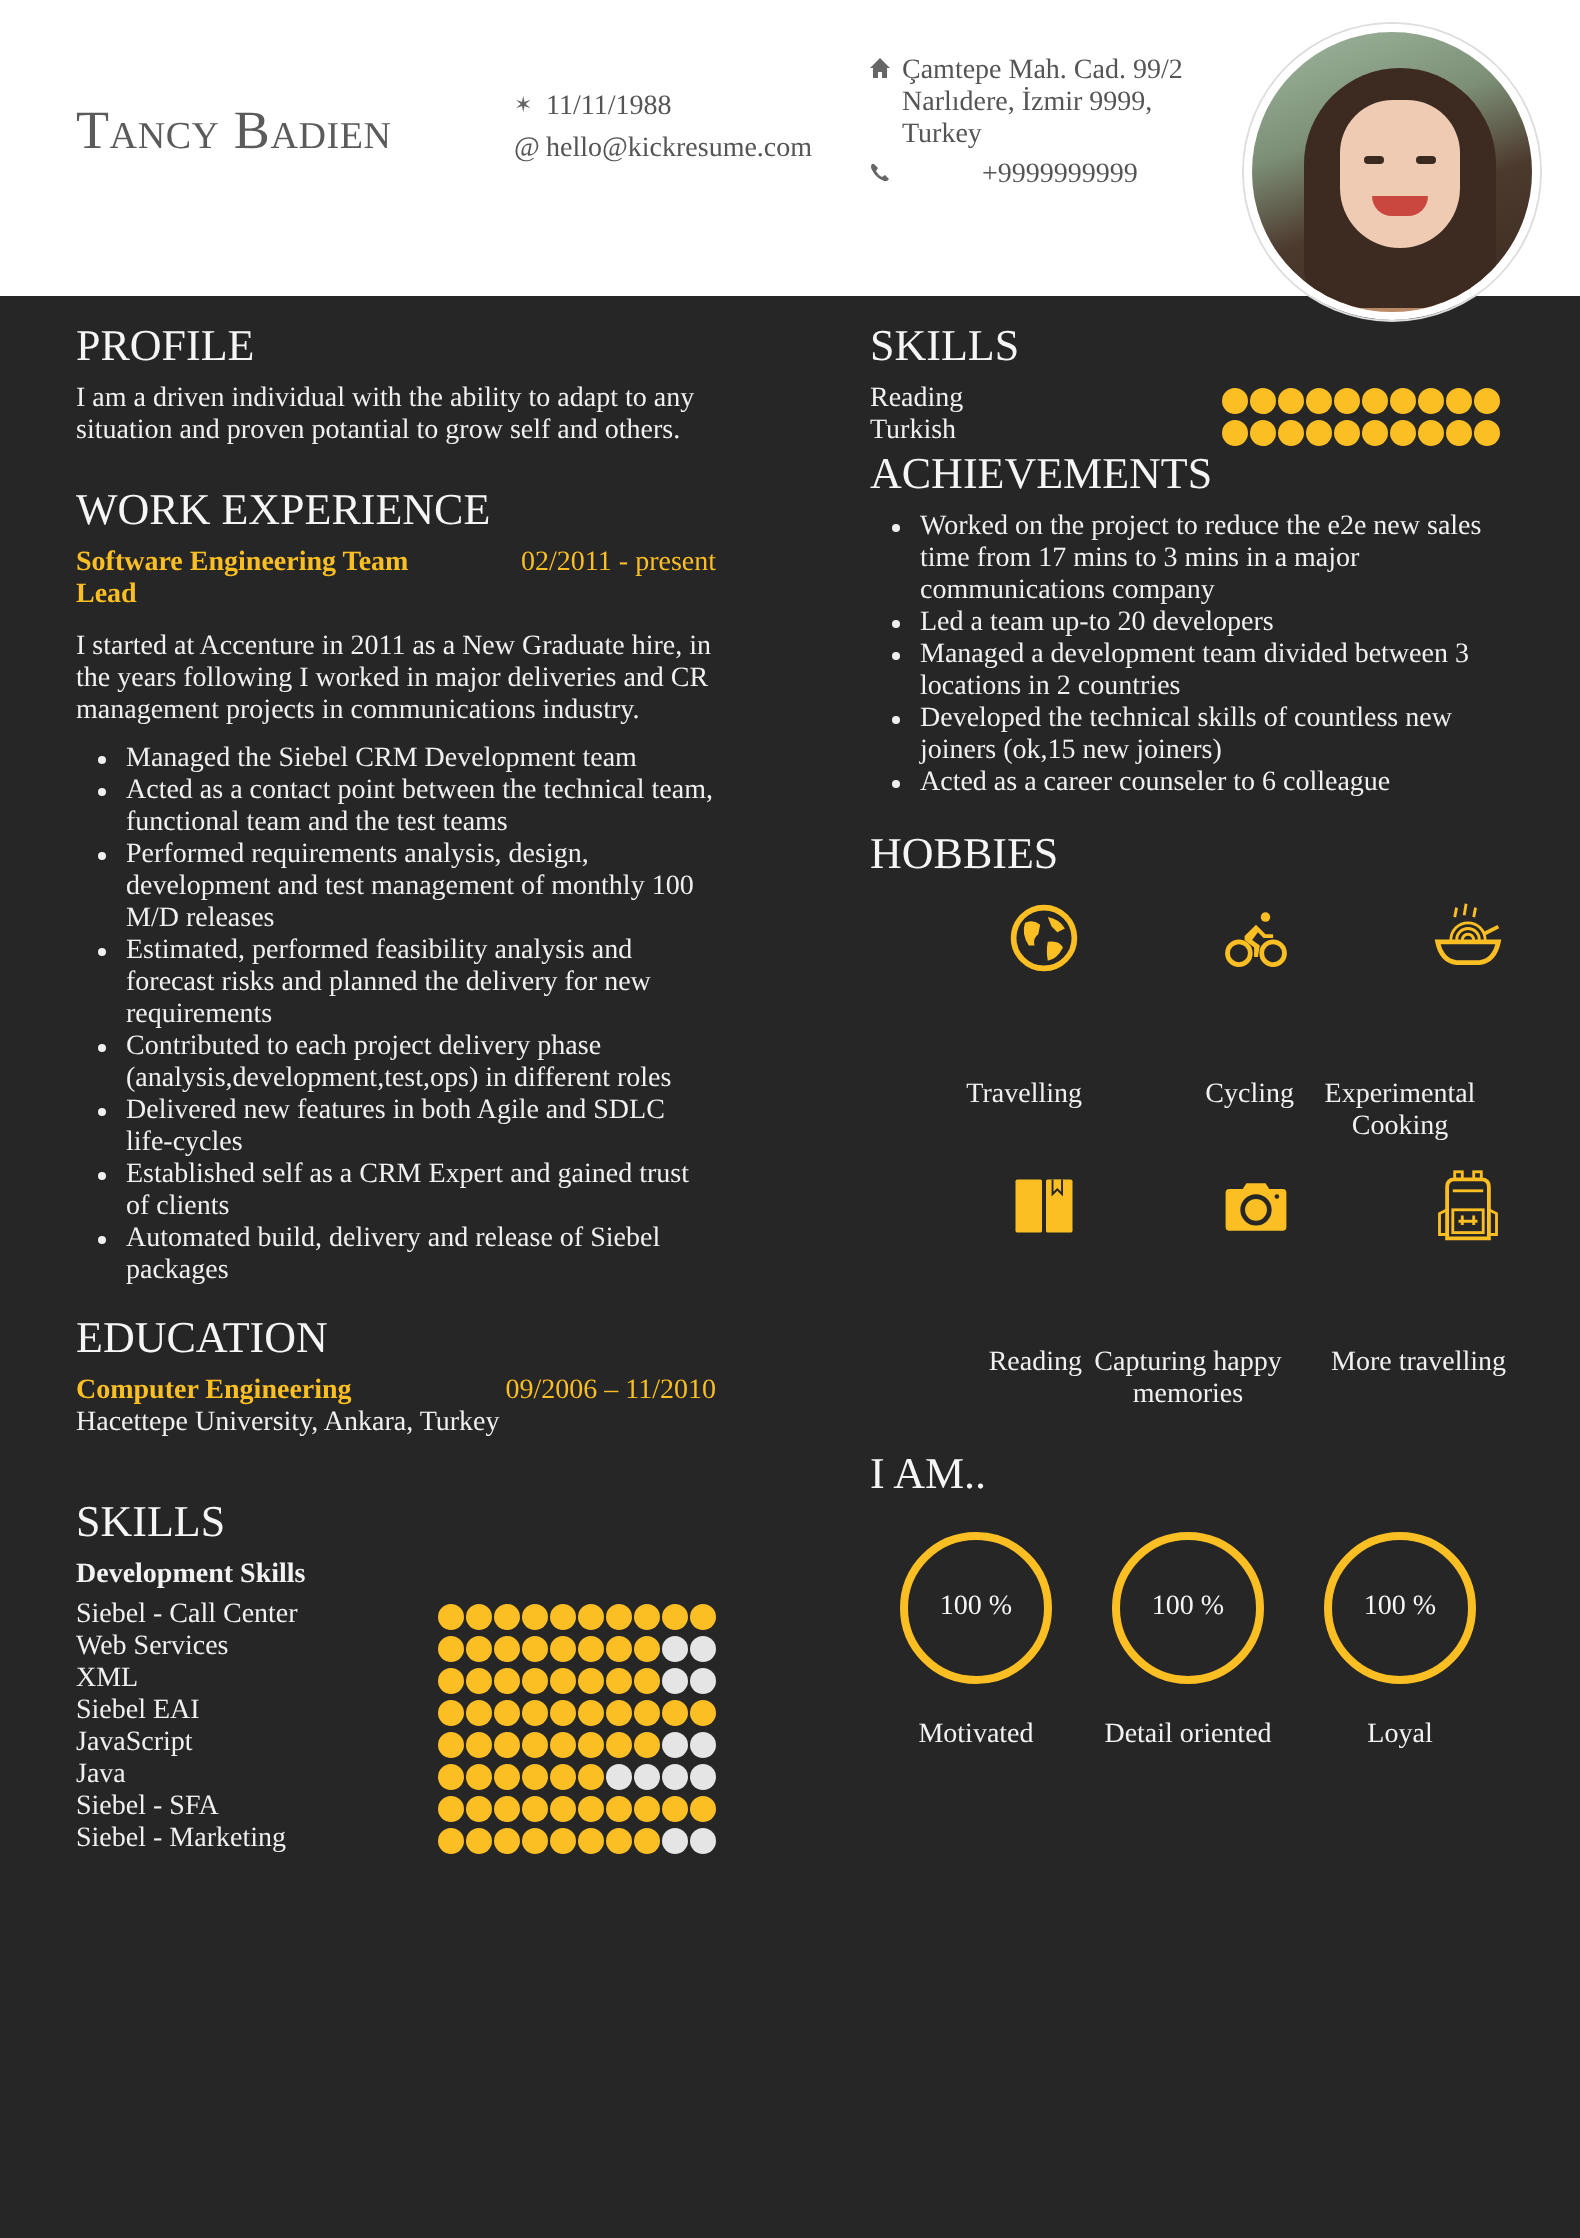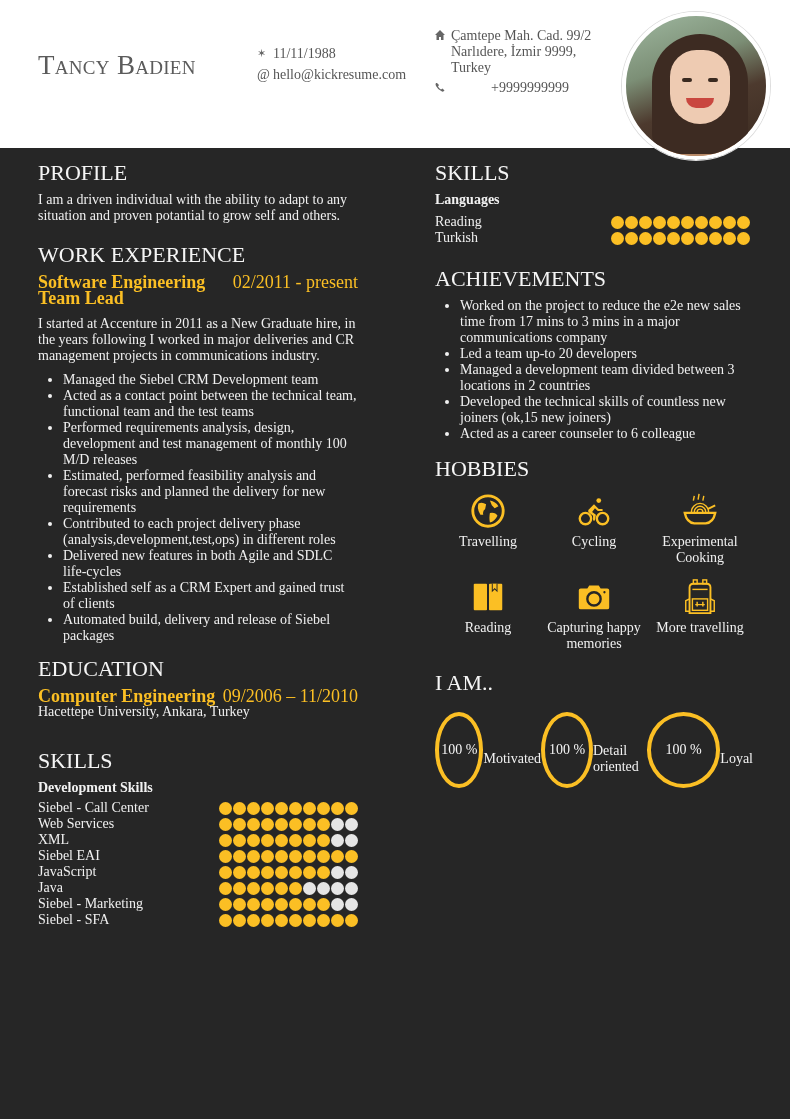--- a/index.html
+++ b/index.html
@@ -15,34 +15,34 @@
   .photo .hair { position: absolute; left: 26px; top: 18px; width: 96px; height: 120px; border-radius: 48px 48px 20px 20px; background: #3d2b22; }
   .photo .face { position: absolute; left: 44px; top: 34px; width: 60px; height: 74px; border-radius: 30px 30px 34px 34px; background: #eecbb2; }
   .photo .smile { position: absolute; left: 60px; top: 82px; width: 28px; height: 10px; border-radius: 0 0 14px 14px; background: #c9473f; }
   .photo .eye { position: absolute; top: 62px; width: 10px; height: 4px; border-radius: 4px; background: #3a2a20; }
   .photo .shoulder { position: absolute; left: 10px; top: 120px; width: 130px; height: 60px; border-radius: 60px 60px 0 0; background: #b88a68; }
   .col { position: absolute; top: 160px; }
   .left { left: 38px; width: 320px; }
   .right { left: 435px; width: 330px; }
   h2 { font-family: "Liberation Serif", serif; font-weight: normal; font-size: 22px; color: #f5f5f5; margin-bottom: 6px; line-height: 26px; }
   p, li, .t { font-family: "Liberation Serif", serif; font-size: 14px; line-height: 16px; color: #f0f0f0; }
-  .jobhead { display: flex; justify-content: space-between; font-family: "Liberation Serif", serif; font-size: 18px; line-height: 16px; color: #fbbf24; }
+  .jobhead { display: flex; justify-content: space-between; font-family: "Liberation Serif", serif; font-size: 14px; line-height: 16px; color: #fbbf24; }
   .jobhead .title { font-weight: bold; width: 180px; }
   ul { padding-left: 25px; }
   ul li { list-style: disc; }
   .sub { font-weight: bold; font-size: 14px; font-family: "Liberation Serif", serif; margin-bottom: 4px; }
   .skill-row { display: flex; justify-content: space-between; align-items: center; height: 16px; }
   .dots { display: flex; gap: 1px; }
   .dot { width: 13px; height: 13px; border-radius: 50%; background: #fbbf24; }
   .dot.off { background: #e5e5e5; }
   .hobbies { display: grid; grid-template-columns: 106px 106px 106px; row-gap: 12px; margin-top: 10px; }
-  .hobby { display: flex; flex-direction: column; align-items: center; text-align: center; }
+  .hobby { display: flex; flex-direction: column; align-items: flex-end; text-align: center; gap: 48px; }
   .hobby svg { width: 38px; height: 38px; margin-bottom: 4px; }
   .iam { display: flex; margin-top: 16px; gap: 0; }
-  .ring-wrap { width: 106px; display: flex; flex-direction: row; align-items: center; }
+  .ring-wrap { width: 106px; display: flex; flex-direction: column; align-items: center; }
   .ring { width: 76px; height: 76px; border-radius: 50%; border: 4px solid #fbbf24; display: flex; align-items: center; justify-content: center; font-family: "Liberation Serif", serif; font-size: 14px; color: #f5f5f5; }
   .ring-label { margin-top: 18px; font-family: "Liberation Serif", serif; font-size: 14px; }
 </style>
 </head>
 <body>
 
 <div class="header">
   <div class="name">Tancy Badien</div>
   <div class="contact1">
     <div class="crow">
@@ -209,57 +209,56 @@
             <span class="dot"></span>
             <span class="dot"></span>
             <span class="dot"></span>
             <span class="dot off"></span>
             <span class="dot off"></span>
             <span class="dot off"></span>
             <span class="dot off"></span>
           </div>
         </div>
         <div class="skill-row">
+          <span class="t">Siebel - SFA</span>
+          <div class="dots">
+            <span class="dot"></span>
+            <span class="dot"></span>
+            <span class="dot"></span>
+            <span class="dot"></span>
+            <span class="dot"></span>
+            <span class="dot"></span>
+            <span class="dot"></span>
+            <span class="dot"></span>
+            <span class="dot"></span>
+            <span class="dot"></span>
+          </div>
+        </div>
+        <div class="skill-row">
           <span class="t">Siebel - Marketing</span>
           <div class="dots">
             <span class="dot"></span>
             <span class="dot"></span>
             <span class="dot"></span>
             <span class="dot"></span>
             <span class="dot"></span>
             <span class="dot"></span>
             <span class="dot"></span>
             <span class="dot"></span>
             <span class="dot off"></span>
             <span class="dot off"></span>
-          </div>
-        </div>
-        <div class="skill-row">
-          <span class="t">Siebel - SFA</span>
-          <div class="dots">
-            <span class="dot"></span>
-            <span class="dot"></span>
-            <span class="dot"></span>
-            <span class="dot"></span>
-            <span class="dot"></span>
-            <span class="dot"></span>
-            <span class="dot"></span>
-            <span class="dot"></span>
-            <span class="dot"></span>
-            <span class="dot"></span>
           </div>
         </div>
       </div>
   </section>
 </div>
 
 <div class="col right">
   <section>
     <h2>SKILLS</h2>
-    <div class="sub" style="margin-bottom:6px;">Languages</div>
     <div id="skills-right-list" style="width:315px;">
         <div class="skill-row">
           <span class="t">Reading</span>
           <div class="dots">
             <span class="dot"></span>
             <span class="dot"></span>
             <span class="dot"></span>
             <span class="dot"></span>
             <span class="dot"></span>
             <span class="dot"></span>
@@ -280,21 +279,21 @@
             <span class="dot"></span>
             <span class="dot"></span>
             <span class="dot"></span>
             <span class="dot"></span>
             <span class="dot"></span>
           </div>
         </div>
       </div>
   </section>
 
-  <section style="margin-top:20px;">
+  <section style="margin-top:0;">
     <h2>ACHIEVEMENTS</h2>
     <ul>
       <li>Worked on the project to reduce the e2e new sales time from 17 mins to 3 mins in a major communications company</li>
       <li>Led a team up-to 20 developers</li>
       <li>Managed a development team divided between 3 locations in 2 countries</li>
       <li>Developed the technical skills of countless new joiners (ok,15 new joiners)</li>
       <li>Acted as a career counseler to 6 colleague</li>
     </ul>
   </section>
 

